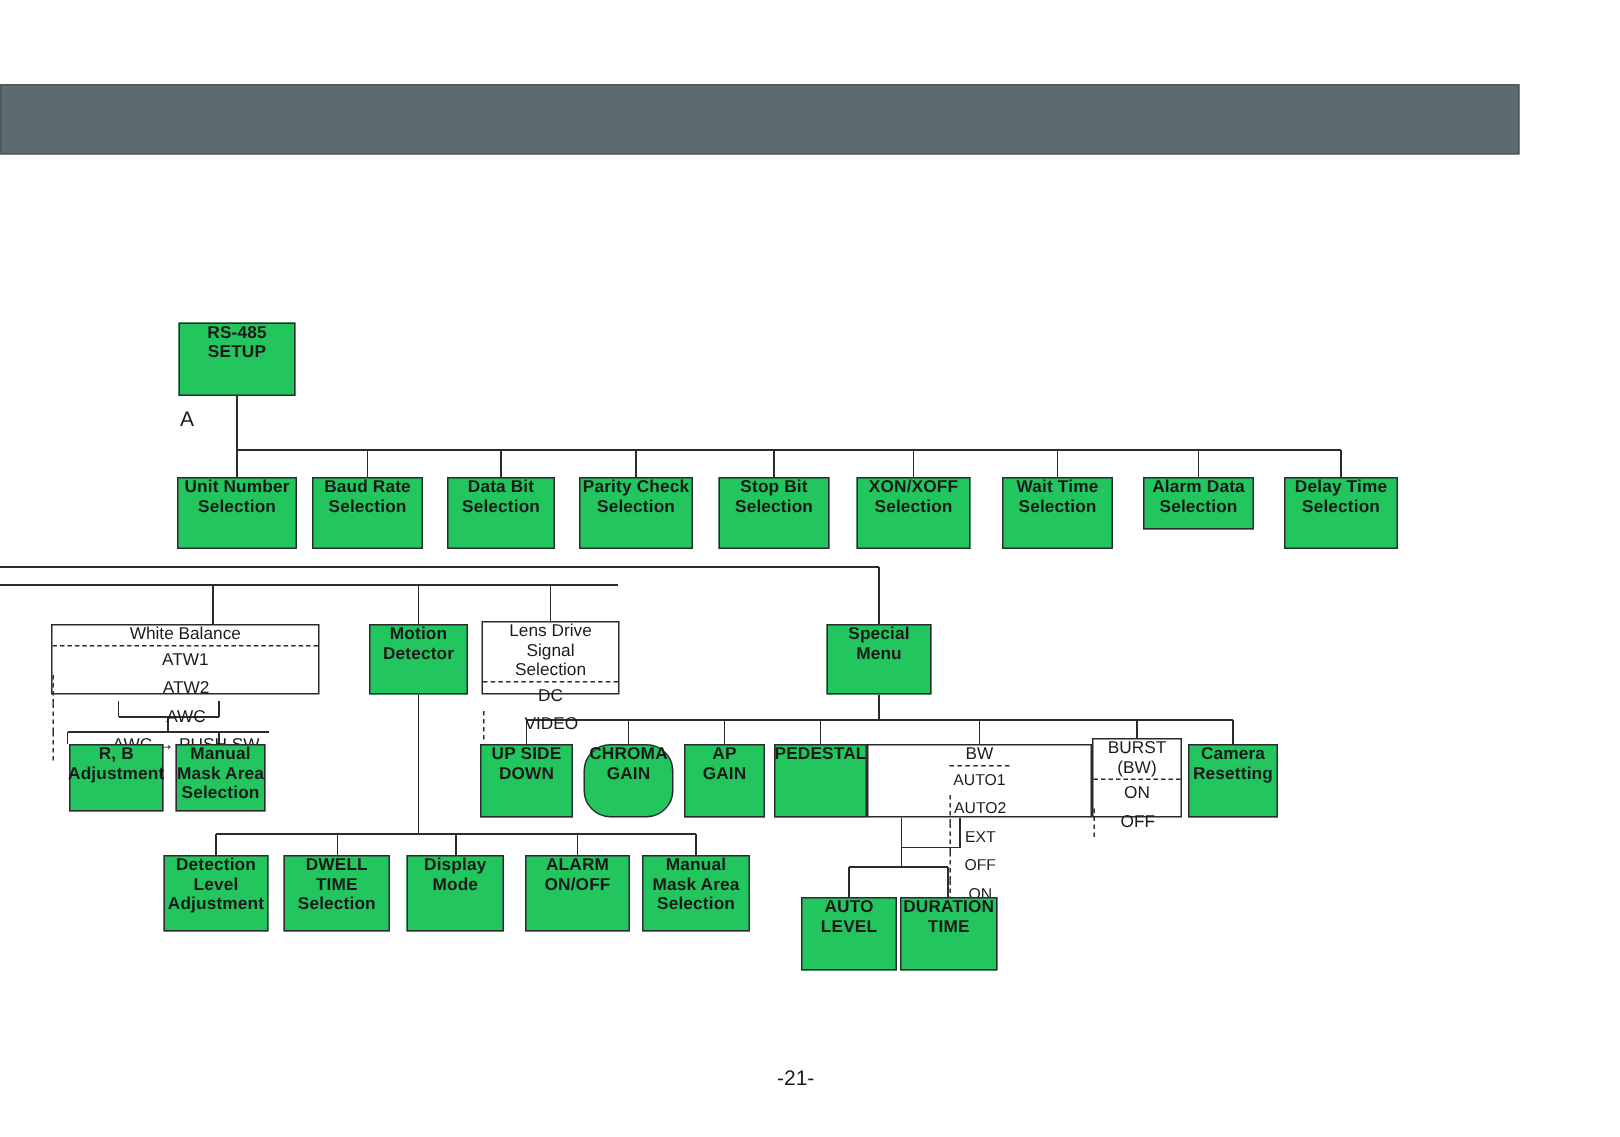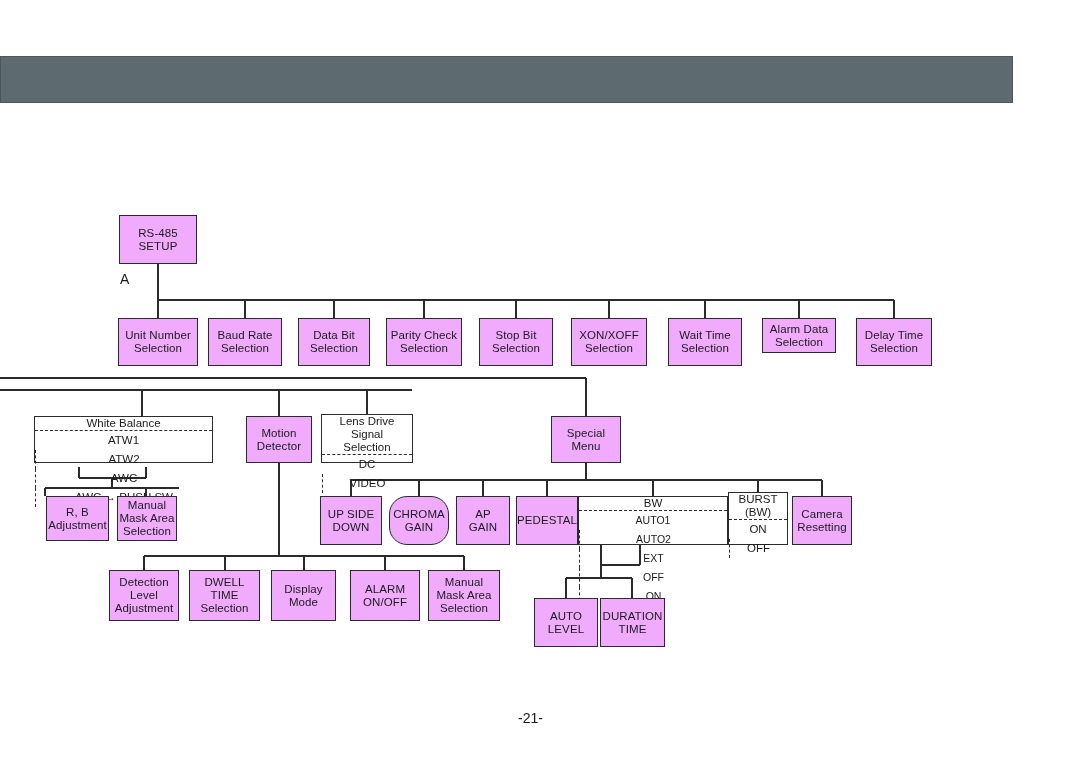--- a/index.html
+++ b/index.html
@@ -23,30 +23,30 @@
   }
 
   
   #wires{position:absolute;left:0;top:0;width:1080px;height:758px;}
 
   
   .node{
     position:absolute;
     box-sizing:border-box;
     border:1.3px solid #2b2b2b;
-    background:#f0abfc;
+    background:#22c55e;
     display:flex;
     flex-direction:column;
     align-items:center;
-    justify-content:center;
     text-align:center;
     font-size:11.5px;
     line-height:13px;
     letter-spacing:0.1px;
     color:#1a1a1a;
+    font-weight:bold;
   }
   .node .ln{display:block;white-space:nowrap;}
 
   
   .splitnode{
     position:absolute;
     box-sizing:border-box;
     border:1.3px solid #2b2b2b;
     background:#ffffff;
     display:flex;
@@ -256,21 +256,21 @@
     <span class="ln">GAIN</span>
   </div>
   <div class="node" style="left:456px;top:496px;width:54px;height:49px;">
     <span class="ln">AP</span>
     <span class="ln">GAIN</span>
   </div>
   <div class="node" style="left:516px;top:496px;width:62px;height:49px;">
     <span class="ln">PEDESTAL</span>
   </div>
 
-  <div class="splitnode" style="left:578px;top:496px;width:150px;height:49px;">
+  <div class="splitnode" style="left:578px;top:496px;width:150px;height:49px;align-items:center;">
     <div class="title">
       <span class="ln">BW</span>
     </div>
     <div class="opts">
       <div class="opt" style="flex:1.25 1 auto;font-size:10.5px;">AUTO1</div>
       <div class="opt" style="flex:1.25 1 auto;font-size:10.5px;">AUTO2</div>
       <div class="opt" style="font-size:10.5px;">EXT</div>
       <div class="opt" style="font-size:10.5px;">OFF</div>
       <div class="opt" style="flex:0.8 1 auto;font-size:10.5px;">ON</div>
     </div>

